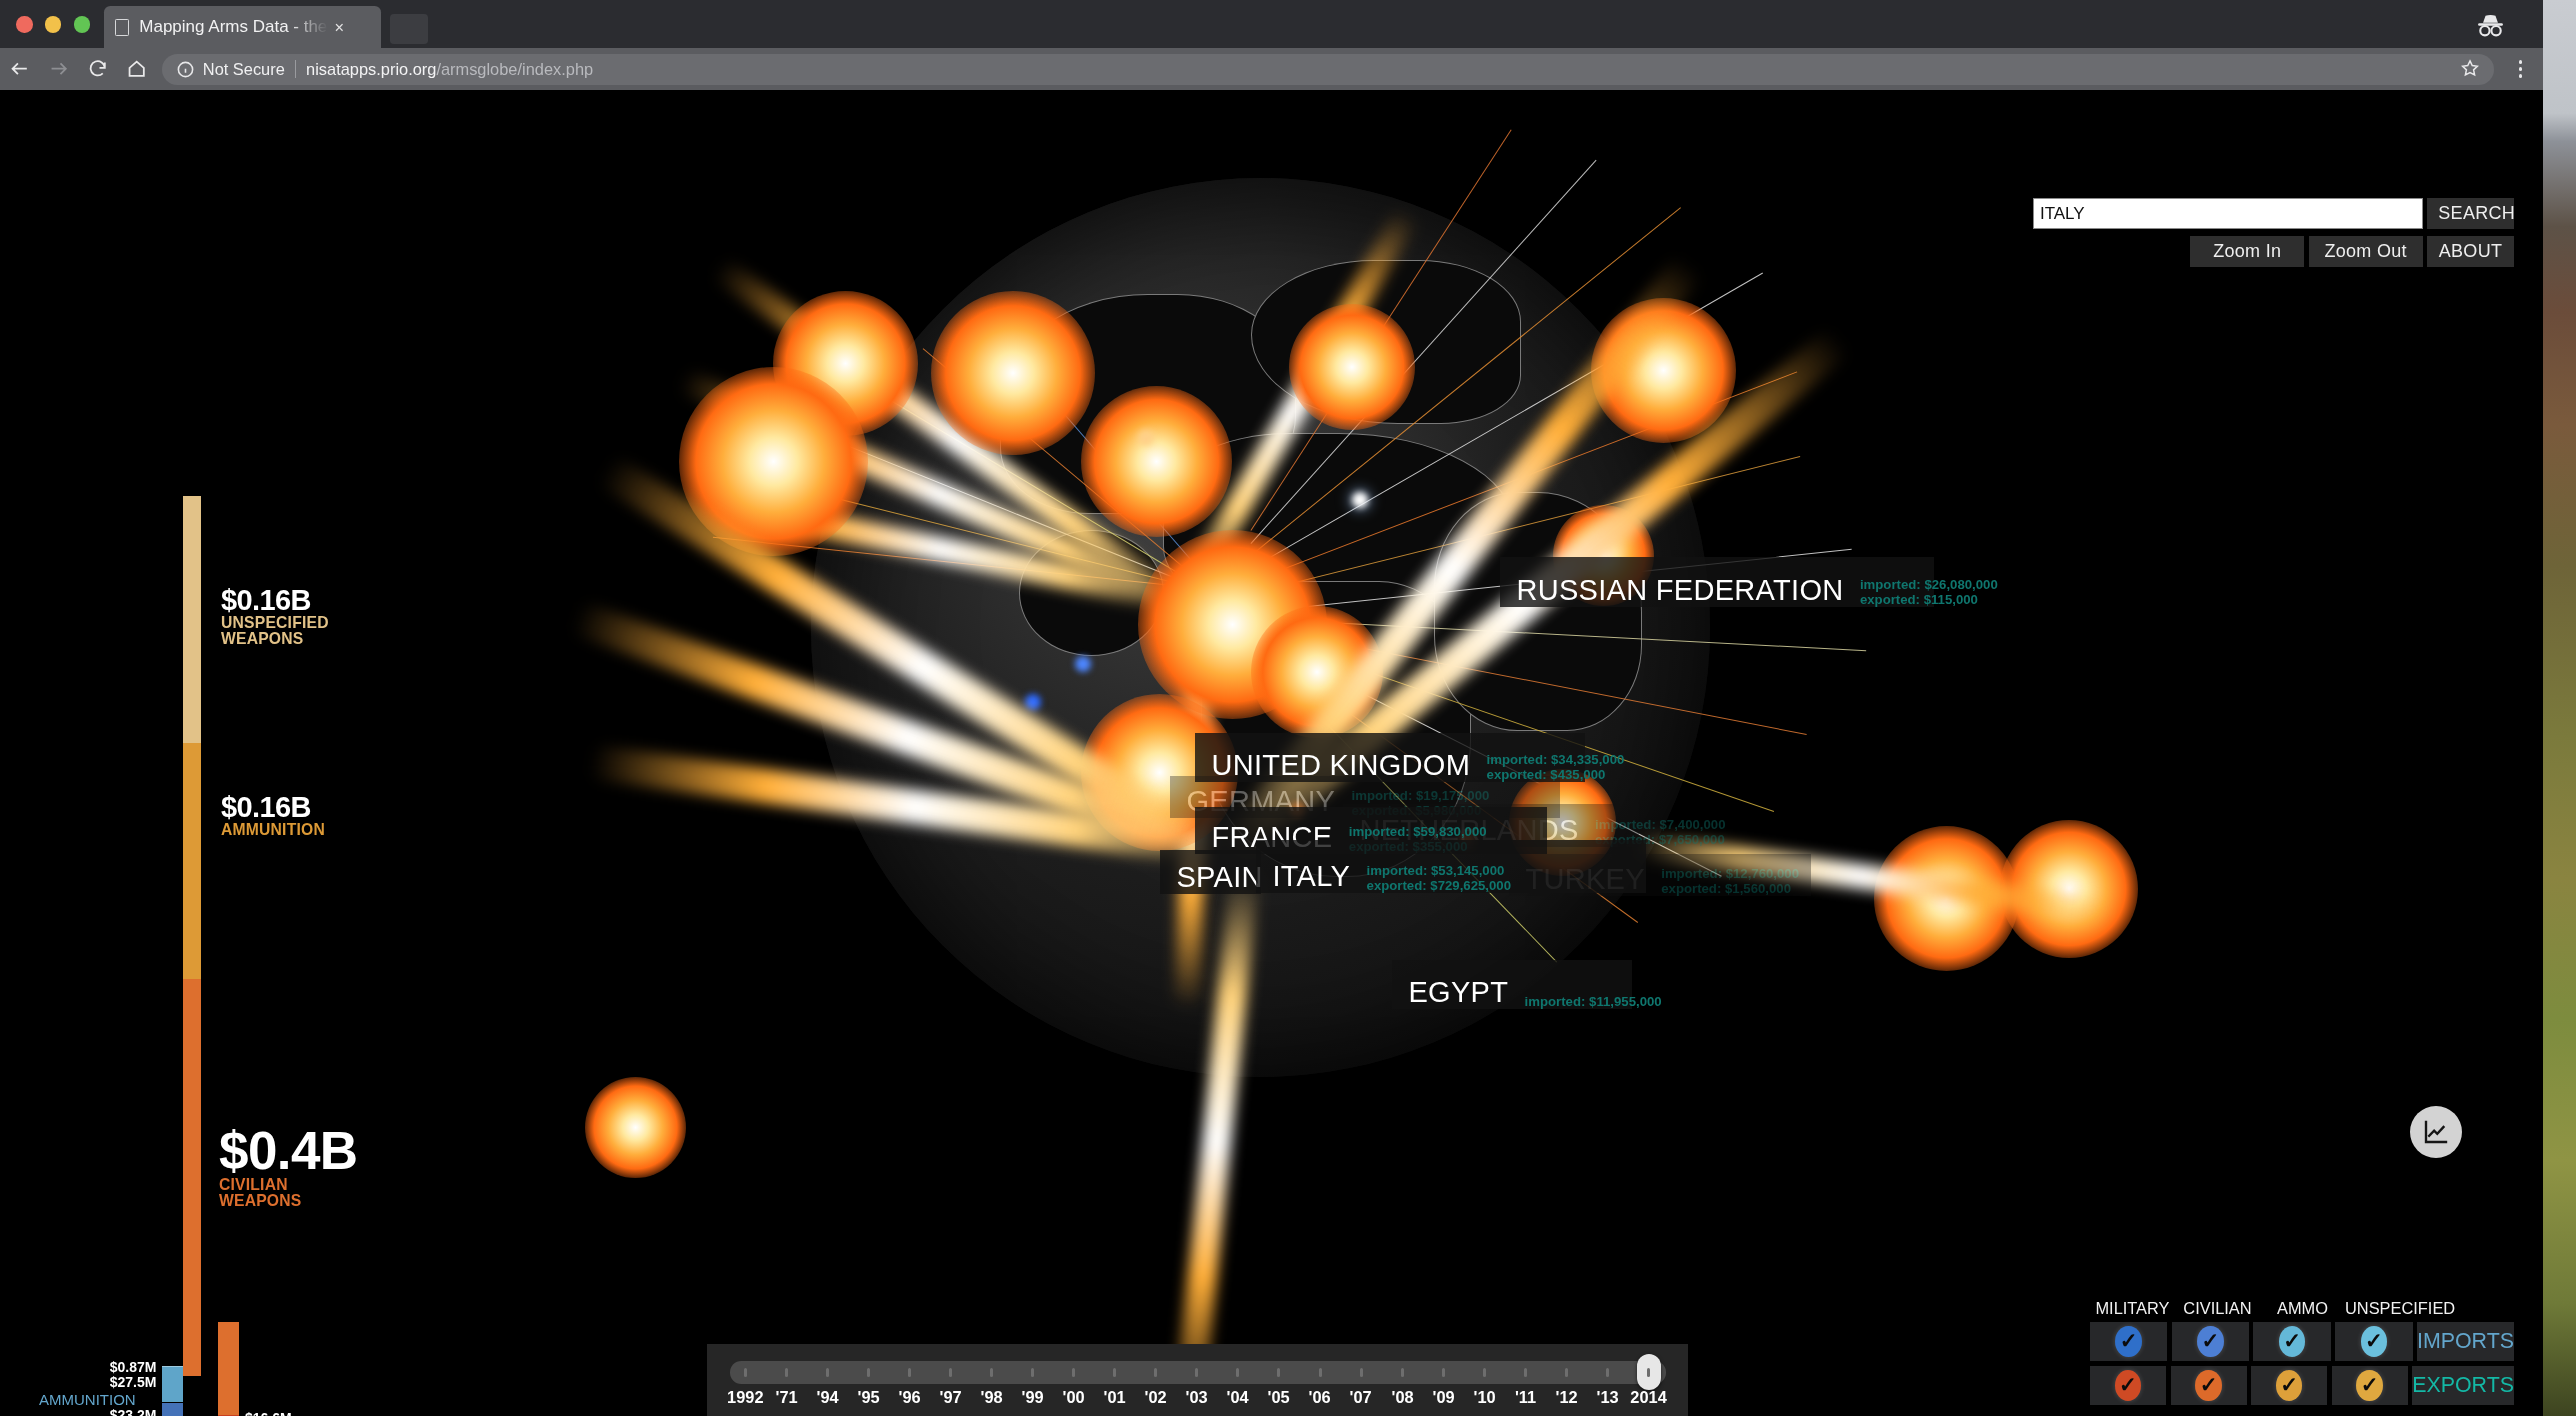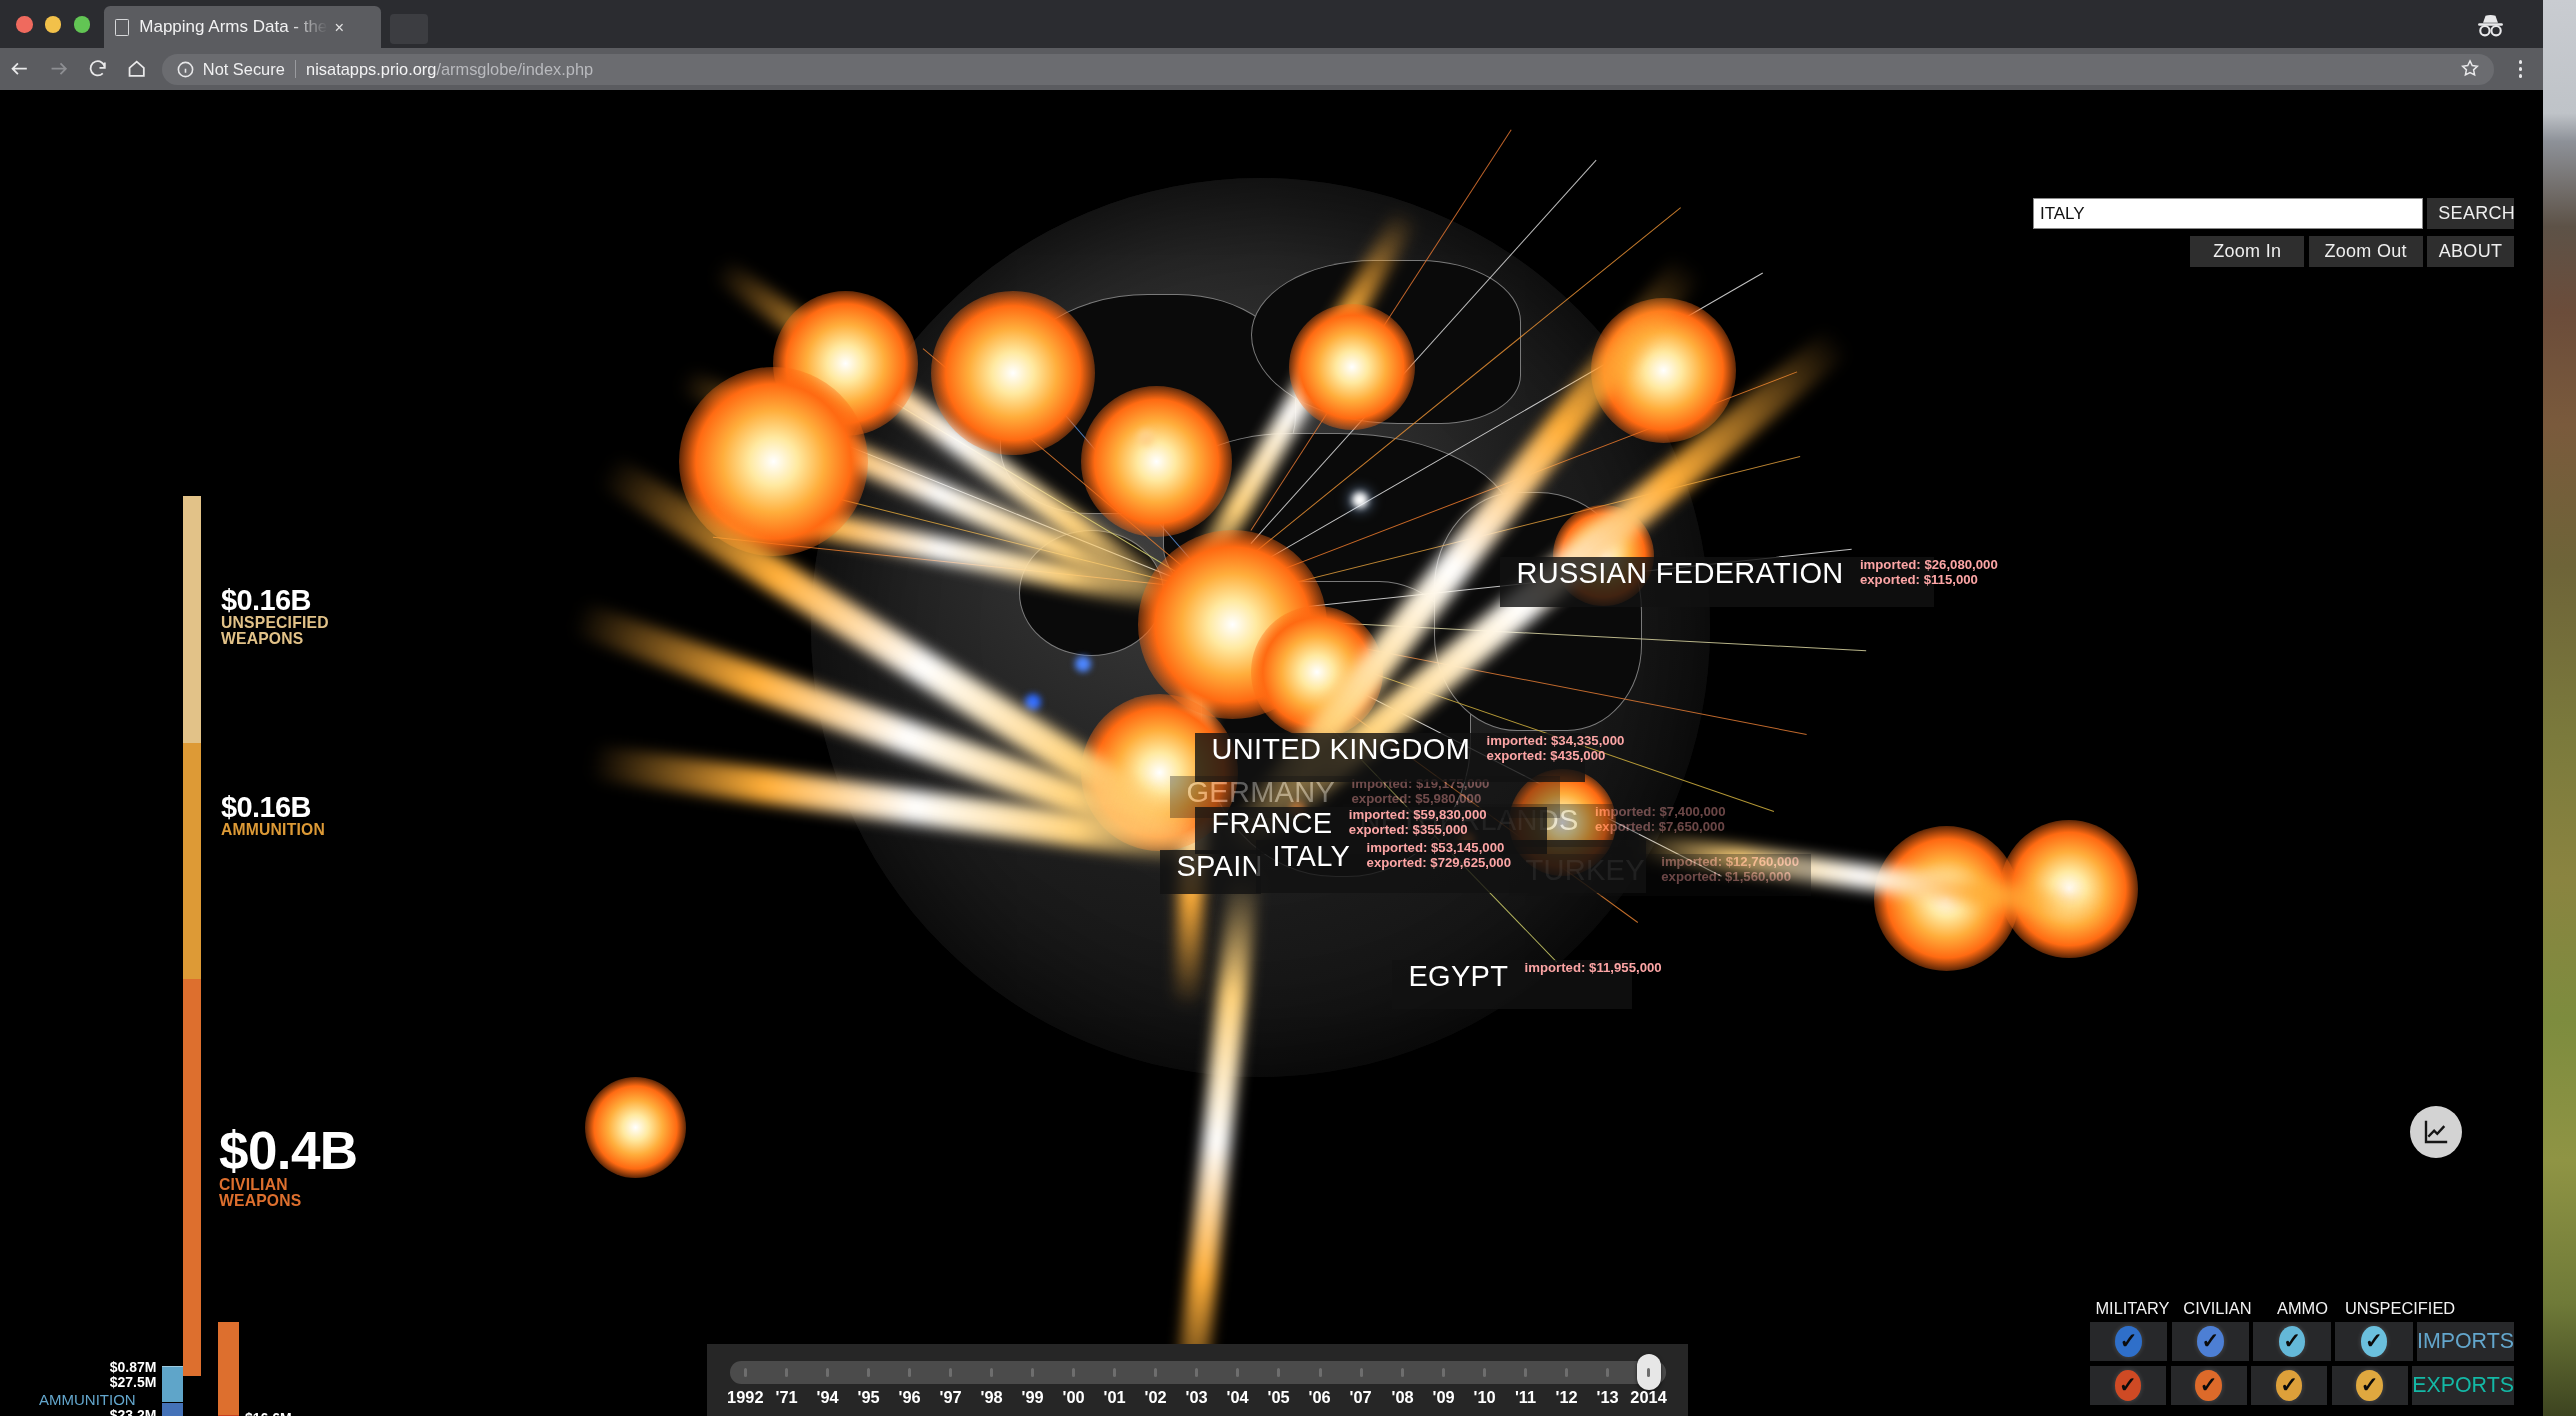--- a/index.html
+++ b/index.html
@@ -146,28 +146,28 @@
   
   #totals { position: absolute; left: 75px; top: 1258px; width: 352px; height: 88px; }
   .tbar { position: absolute; width: 21.4px; }
   .tseg { position: absolute; left: 0; width: 21.4px; }
   .tnum { position: absolute; color: #fff; font-size: 14px; font-weight: 700; text-align: right; white-space: nowrap; }
   .tcat { position: absolute; font-size: 15px; font-weight: 400; white-space: nowrap; }
 
   
   .ctip {
     position: absolute; background: rgba(18,18,18,.80);
-    display: flex; align-items: flex-start; padding: 0 10px 0 16.4px; white-space: nowrap;
+    display: flex; align-items: flex-end; padding: 0 10px 0 16.4px; white-space: nowrap;
   }
   .cname {
     color: #fff; font-size: 29px; font-weight: 400; letter-spacing: 0.3px;
     font-family: "Liberation Sans Narrow", "Liberation Sans", sans-serif;
   }
   .cvals { margin-left: 16.4px; line-height: 1.15; }
-  .cvals div { color: #fca5a5; font-size: 13.2px; font-weight: 700; font-family: "Liberation Sans Narrow","Liberation Sans",sans-serif; }
+  .cvals div { color: #0f766e; font-size: 13.2px; font-weight: 700; font-family: "Liberation Sans Narrow","Liberation Sans",sans-serif; }
   .ctip.faded { opacity: .42; }
   .ctip.faded .cname { color: #cfcfcf; }
 
   
   #controls { position: absolute; right: 29px; top: 108px; }
   #searchrow { display: flex; align-items: stretch; }
   #search-input {
     width: 390px; height: 31px; background: #fff; border: 0.6px solid #8a8a8a;
     color: #111; font-size: 17px; padding: 0 6.3px; outline: none;
     font-family: "Liberation Sans Narrow", "Liberation Sans", sans-serif;

